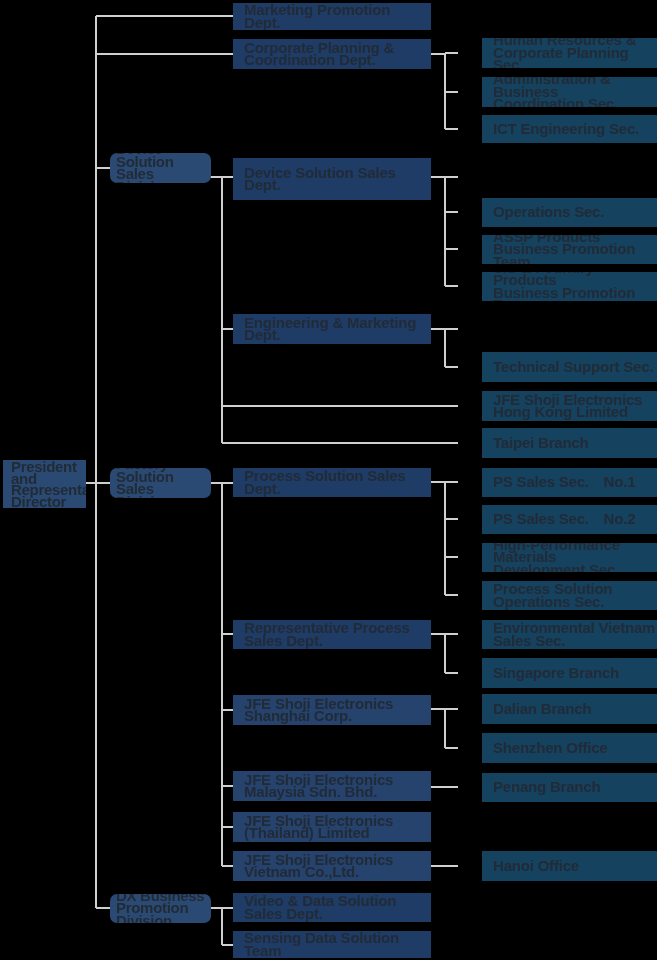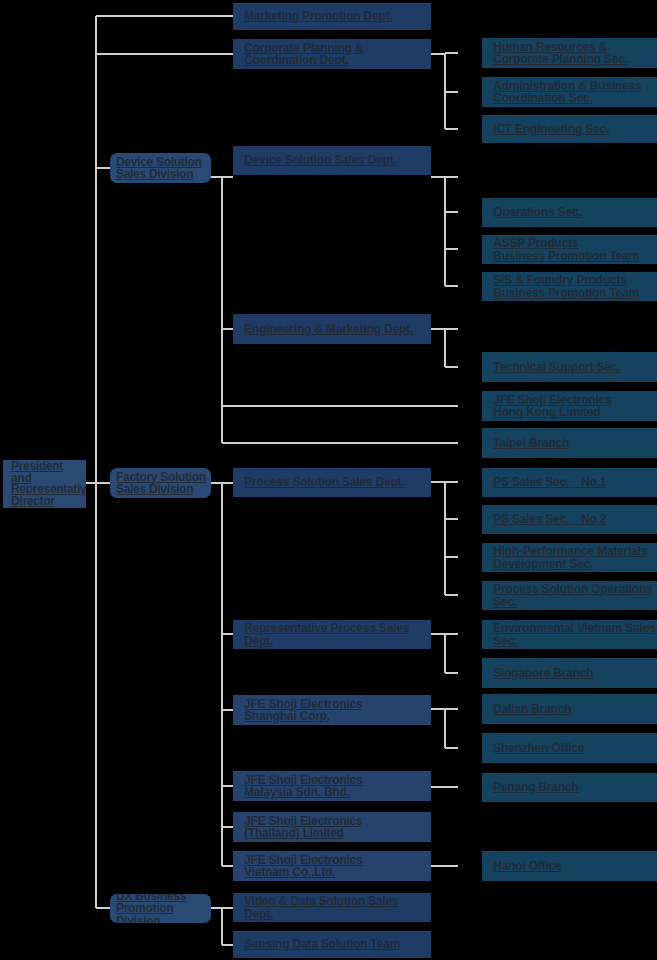--- a/index.html
+++ b/index.html
@@ -1,23 +1,23 @@
 <!DOCTYPE html>
 <html style="--background: #000000; --division-box: #2b4a73; --department-box: #1f3c66; --subsidiary-box: #26436e; --section-box: #15425e; --label-text: #212b38; --connector: #cfcfcf;"><head>
 <meta charset="utf-8">
 <style>
   html,body{margin:0;padding:0;background:#000;}
   .stage{position:relative;width:657px;height:960px;background:var(--background,#000);
          font-family:"Liberation Sans",sans-serif;overflow:hidden;}
   svg.connectors{position:absolute;left:0;top:0;z-index:1;}
   svg.connectors path{stroke:var(--connector,#cfcfcf);stroke-width:2;fill:none;}
   .box{position:absolute;z-index:2;display:flex;align-items:center;box-sizing:border-box;
-       font-weight:bold;font-size:12px;line-height:12.5px;letter-spacing:-0.2px;
+       font-weight:bold;font-size:15px;line-height:12.5px;letter-spacing:-0.2px;
        color:var(--label-text,#212b38);white-space:pre-line;overflow:hidden;
-       padding:1px 4px 1px 11px;text-decoration:underline;}
+       padding:1px 4px 1px 11px;}
   .dept{background:var(--department-box,#1f3c66);left:233px;width:198px;}
   .subsidiary{background:var(--subsidiary-box,#26436e);left:233px;width:198px;}
   .section{background:var(--section-box,#15425e);left:482px;width:178px;}
   .division{background:var(--division-box,#2b4a73);left:110px;width:101px;
             padding-left:6px;letter-spacing:-0.3px;border-radius:7px;}
   .president{background:var(--division-box,#2b4a73);left:3px;top:460px;width:83px;height:48px;
              padding-left:8px;line-height:11.5px;letter-spacing:-0.3px;}
 </style>
 </head>
 <body>
@@ -46,21 +46,21 @@
   <div class="box division" style="top:153px;height:30px">Device Solution
 Sales Division</div>
   <div class="box division" style="top:468px;height:30px">Factory Solution
 Sales Division</div>
   <div class="box division" style="top:894px;height:29px">DX Business
 Promotion Division</div>
 
   <div class="box dept" style="top:3px;height:27px">Marketing Promotion Dept.</div>
   <div class="box dept" style="top:39px;height:30px">Corporate Planning &amp;
 Coordination Dept.</div>
-  <div class="box dept" style="top:146px;height:29px">Device Solution Sales Dept.</div>
+  <div class="box dept" style="top:158px;height:42px">Device Solution Sales Dept.</div>
   <div class="box dept" style="top:314px;height:30px">Engineering &amp; Marketing Dept.</div>
   <div class="box dept" style="top:468px;height:29px">Process Solution Sales Dept.</div>
   <div class="box dept" style="top:620px;height:29px">Representative Process Sales Dept.</div>
   <div class="box subsidiary" style="top:695px;height:30px">JFE Shoji Electronics
 Shanghai Corp.</div>
   <div class="box subsidiary" style="top:771px;height:30px">JFE Shoji Electronics
 Malaysia Sdn. Bhd.</div>
   <div class="box subsidiary" style="top:812px;height:30px">JFE Shoji Electronics
 (Thailand) Limited</div>
   <div class="box subsidiary" style="top:851px;height:30px">JFE Shoji Electronics

